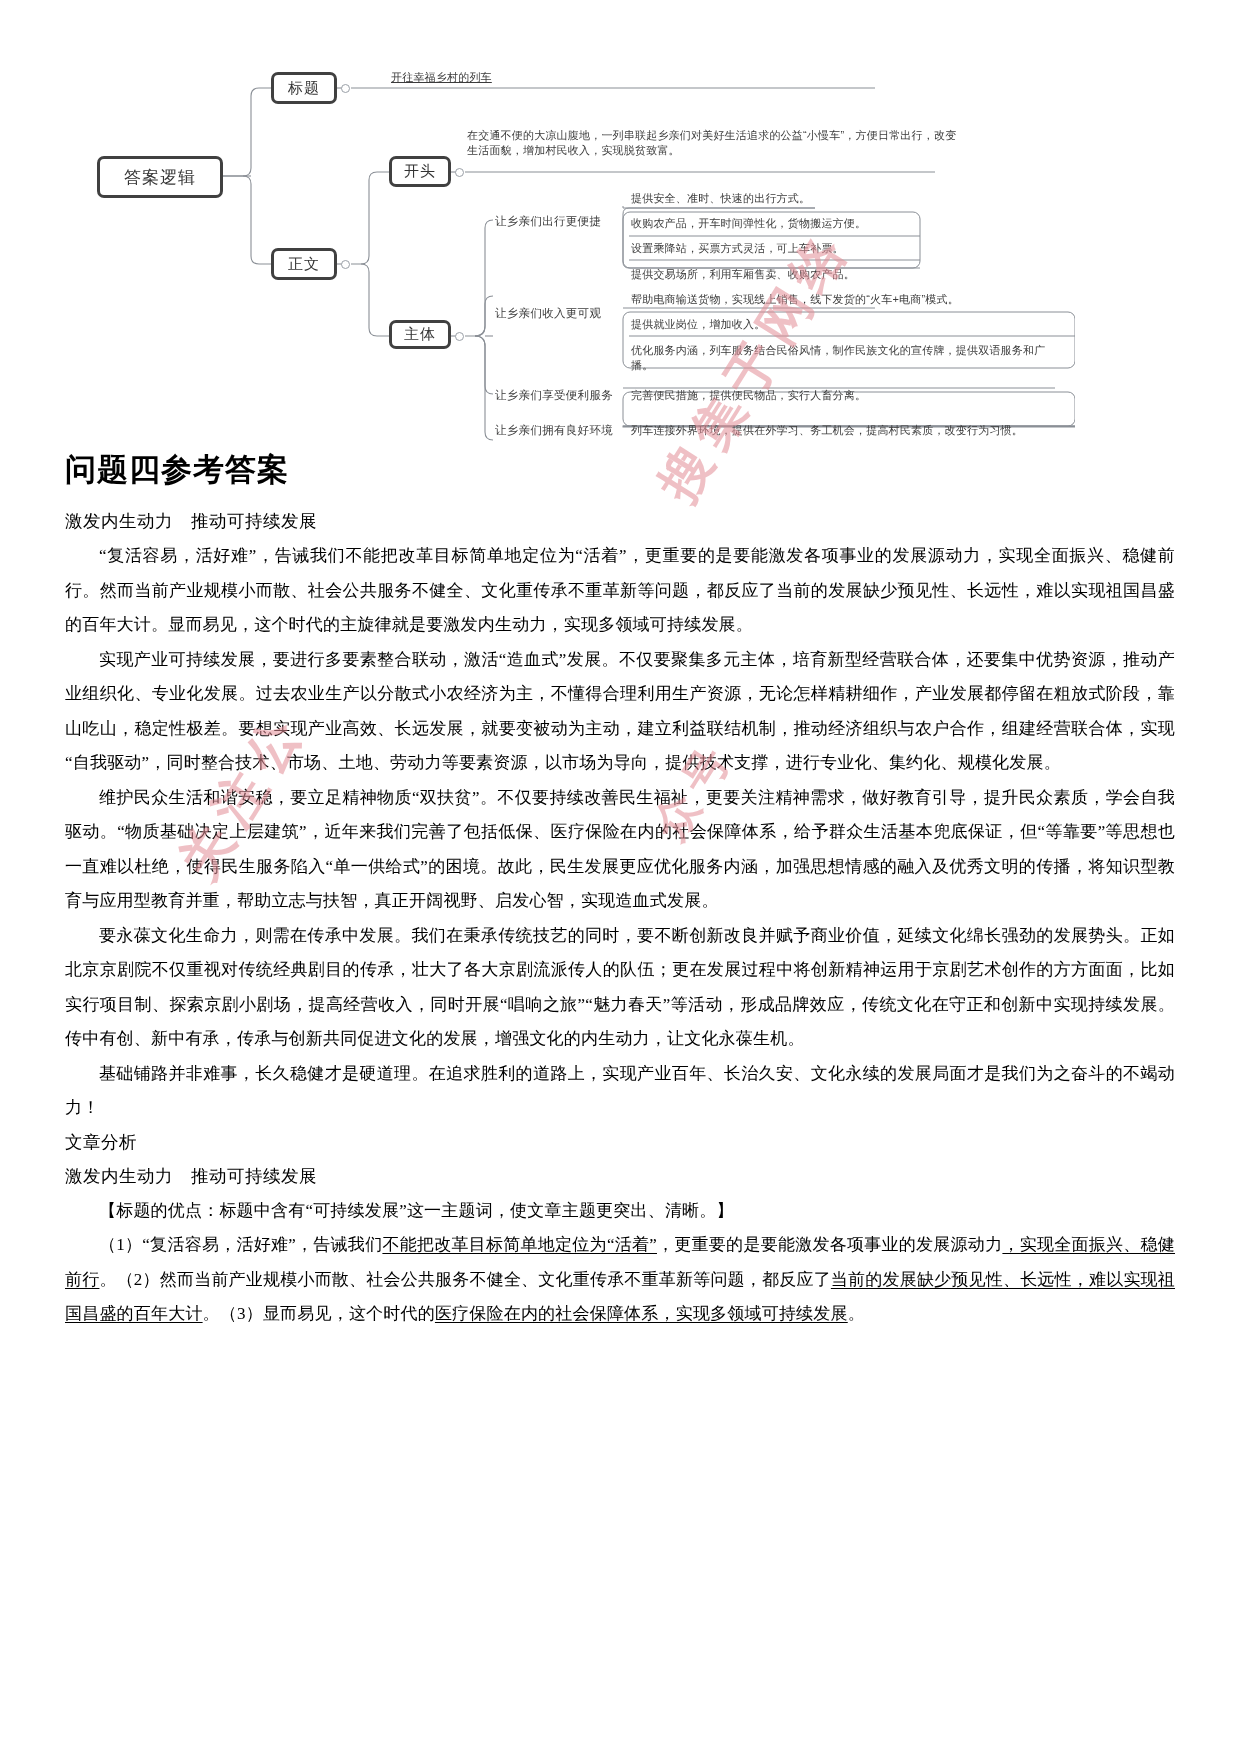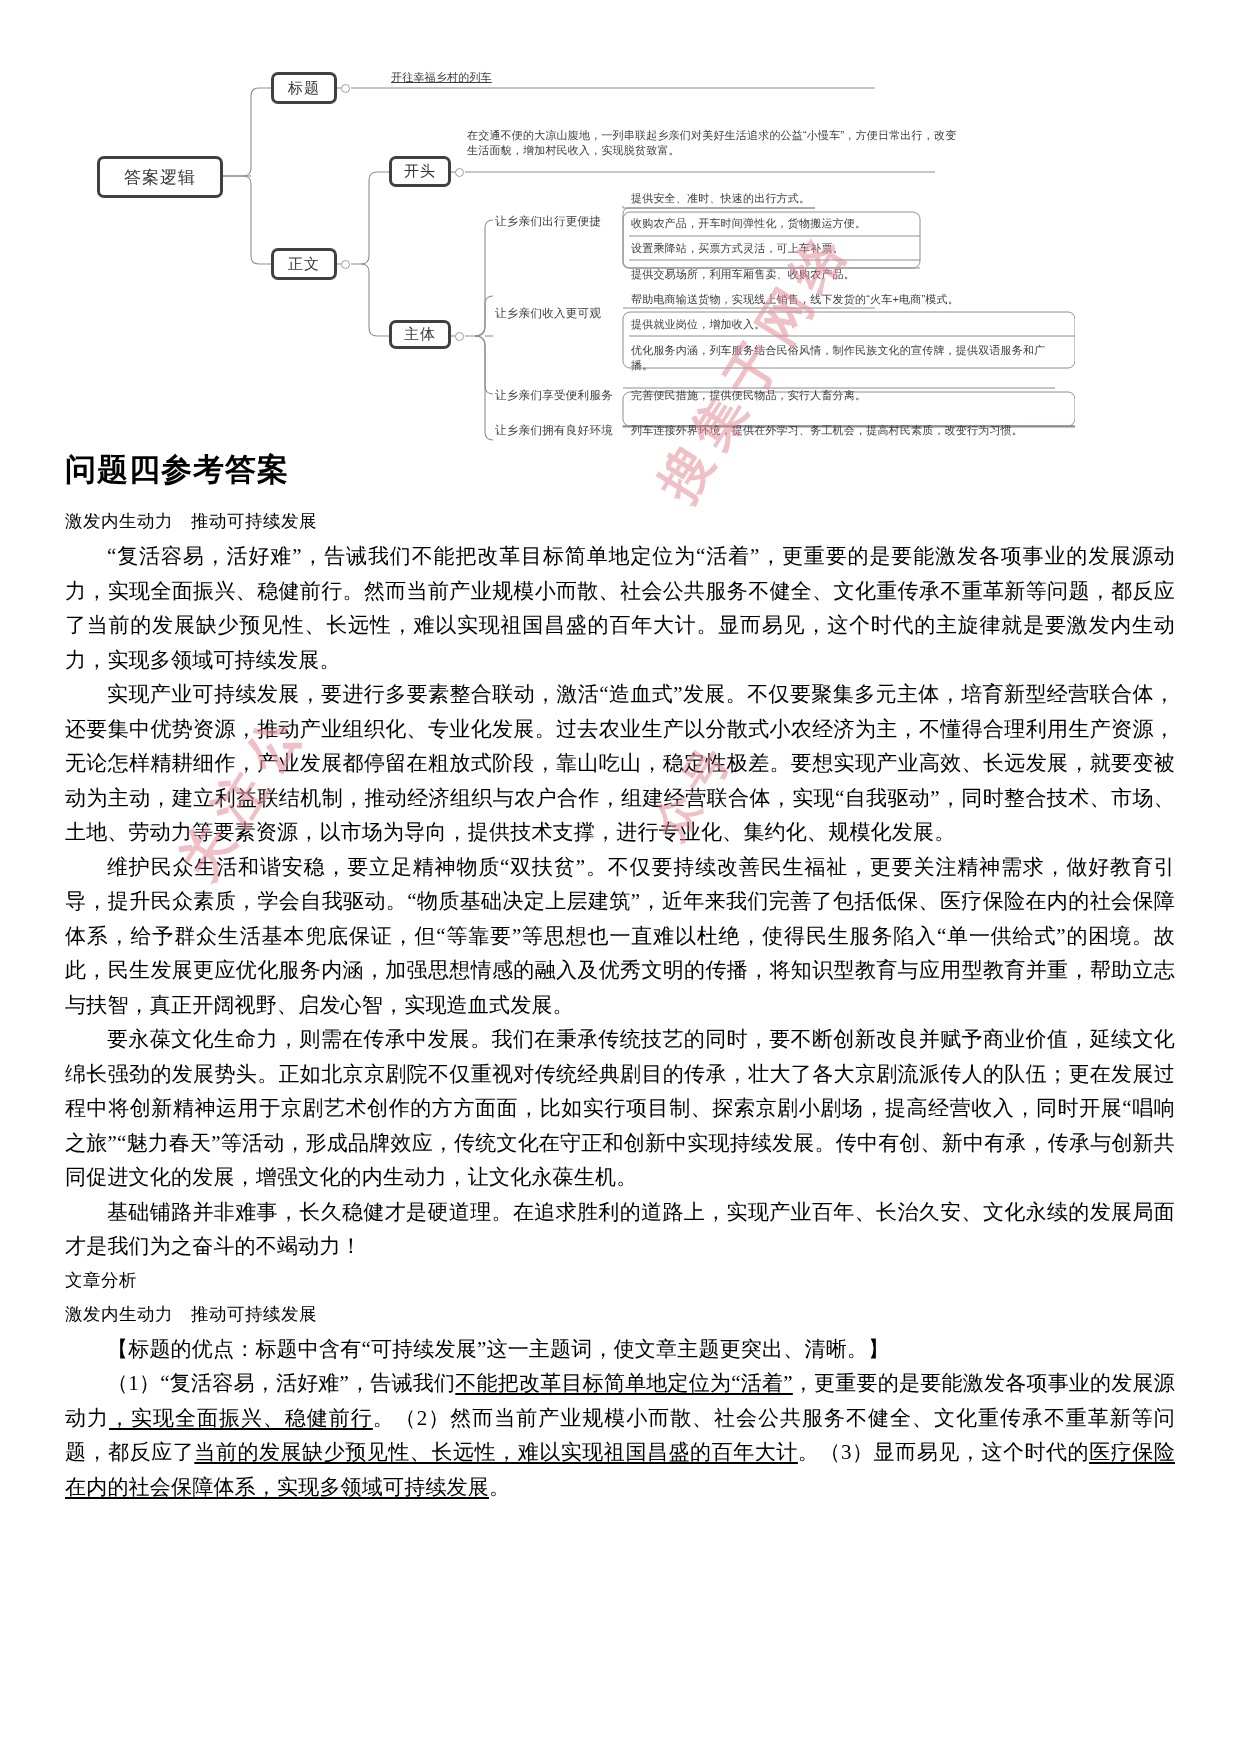--- a/index.html
+++ b/index.html
@@ -89,21 +89,21 @@
     position:relative;z-index:2;
   }
   .subline{
     font-size:17.5px;
     line-height:32px;
     margin:0 0 2px 0;
     letter-spacing:.5px;
     position:relative;z-index:2;
   }
   p.body{
-    font-size:21px;
+    font-size:17px;
     line-height:34.5px;
     margin:0;
     text-align:justify;
     text-justify:inter-ideograph;
     text-indent:2em;
     letter-spacing:.2px;
     position:relative;z-index:2;
   }
   .u{text-decoration:underline;text-underline-offset:3px;}
   .footer{

